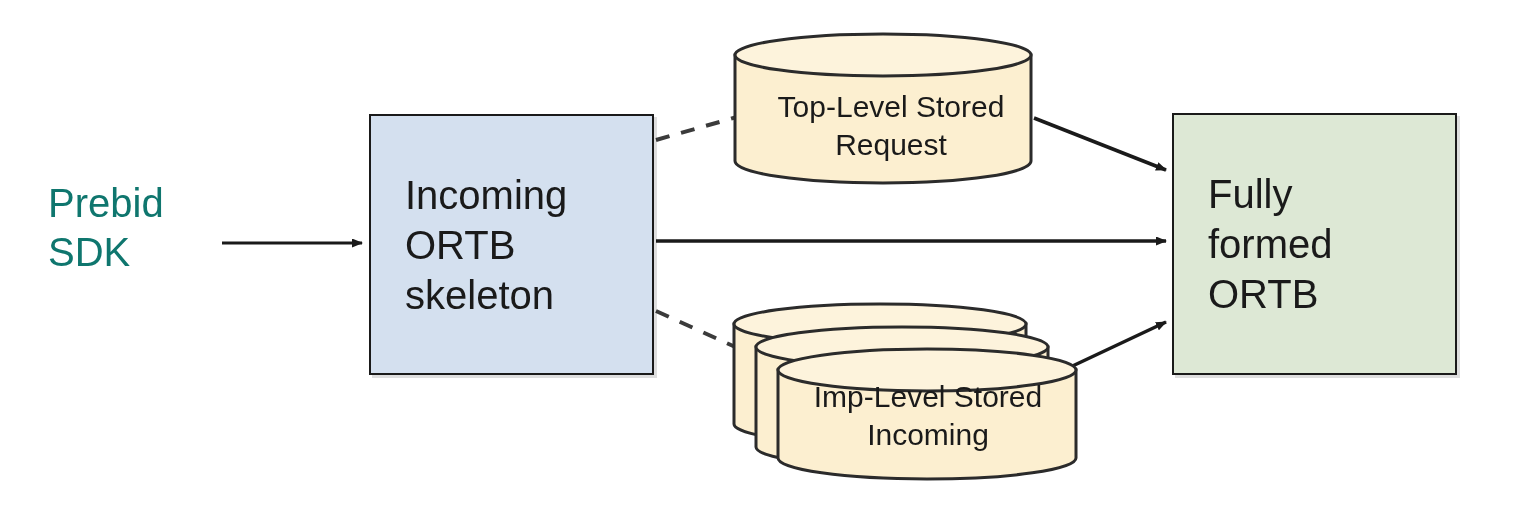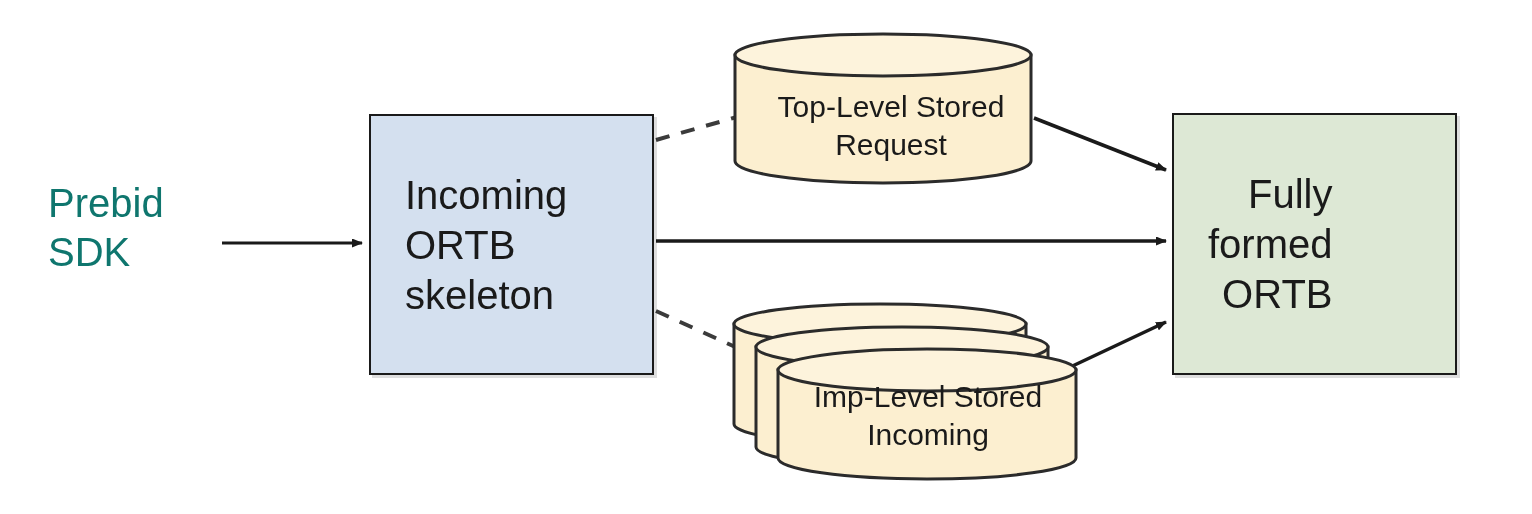--- a/index.html
+++ b/index.html
@@ -61,21 +61,20 @@
     width: 285px;
     height: 261px;
     background: #d4e0ef;
   }
   #box-output {
     left: 1172px;
     top: 113px;
     width: 285px;
     height: 262px;
     background: #dde8d5;
-    text-align: right;
   }
 
   
   .cyl {
     position: absolute;
   }
   .cyl svg {
     display: block;
     overflow: visible;
   }

